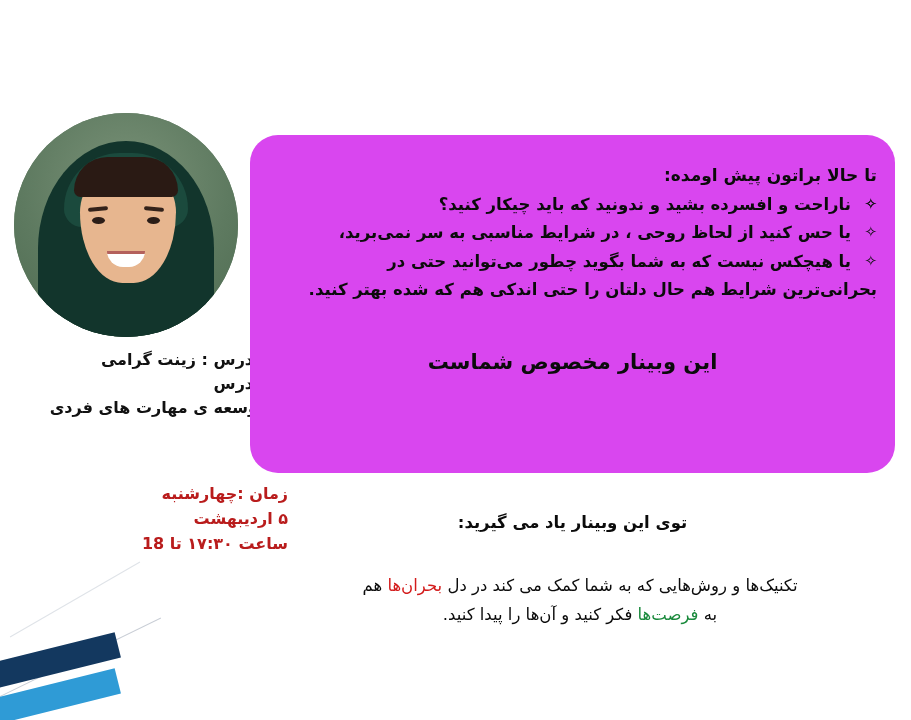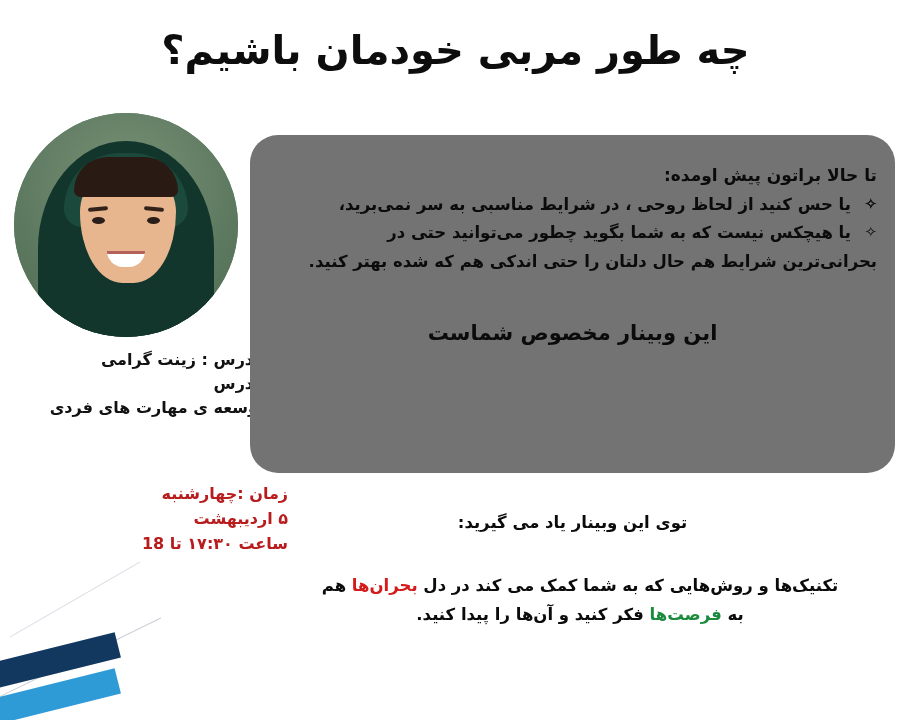--- a/index.html
+++ b/index.html
@@ -169,21 +169,21 @@
     line-height: 1.55;
   }
 
   
   .panel {
     position: absolute;
     top: 135px;
     left: 250px;
     width: 645px;
     height: 338px;
-    background: #737373;
+    background: #d946ef;
     border-radius: 28px;
   }
   .panel-inner {
     position: absolute;
     top: 30px;
     right: 18px;
     left: 18px;
     direction: rtl;
     text-align: right;
     color: #0b0b0b;
@@ -234,21 +234,21 @@
     color: #0b0b0b;
   }
   .learn-body {
     position: absolute;
     top: 572px;
     left: 250px;
     width: 660px;
     text-align: center;
     direction: rtl;
     font-size: 16.5px;
-    font-weight: bold;
+    font-weight: normal;
     color: #0b0b0b;
     line-height: 1.75;
   }
   .hl-red { color: #d31b1b; }
   .hl-green { color: #1a8a3c; margin-top: 16px; }
 
   
   .stripe-dark {
     position: absolute;
     left: -30px;
@@ -284,21 +284,20 @@
     height: 0;
     border-top: 1px solid #dfe3e8;
     transform: rotate(-30deg);
   }
 </style>
 </head>
 <body>
 
 <div class="poster">
 
-  <div class="title">چه طور مربی خودمان باشیم؟</div>
 
   <div class="photo-wrap">
     <div class="photo-bg"></div>
     <div class="body-shape"></div>
     <div class="hijab"></div>
     <div class="head"></div>
     <div class="hair"></div>
     <div class="brow l"></div>
     <div class="brow r"></div>
     <div class="eye l"></div>
@@ -320,20 +319,21 @@
 
   <div class="panel">
     <div class="panel-inner">
       <div class="panel-lead">تا حالا براتون پیش اومده:</div>
       <ul class="bullets">
         <li>
           <span class="bullet-glyph">✧</span>
         </li>
         <li>
           <span class="bullet-glyph">✧</span>
+          <span>ناراحت و افسرده بشید و ندونید که باید چیکار کنید؟</span>
         </li>
         <li>
           <span class="bullet-glyph">✧</span>
           <span>یا حس کنید از لحاظ روحی ، در شرایط مناسبی به سر نمی‌برید،</span>
         </li>
         <li>
           <span class="bullet-glyph">✧</span>
           <span>یا هیچکس نیست که به شما بگوید چطور می‌توانید حتی در</span>
         </li>
         <li class="cont">بحرانی‌ترین شرایط هم حال دلتان را حتی اندکی هم که شده بهتر کنید.</li>

